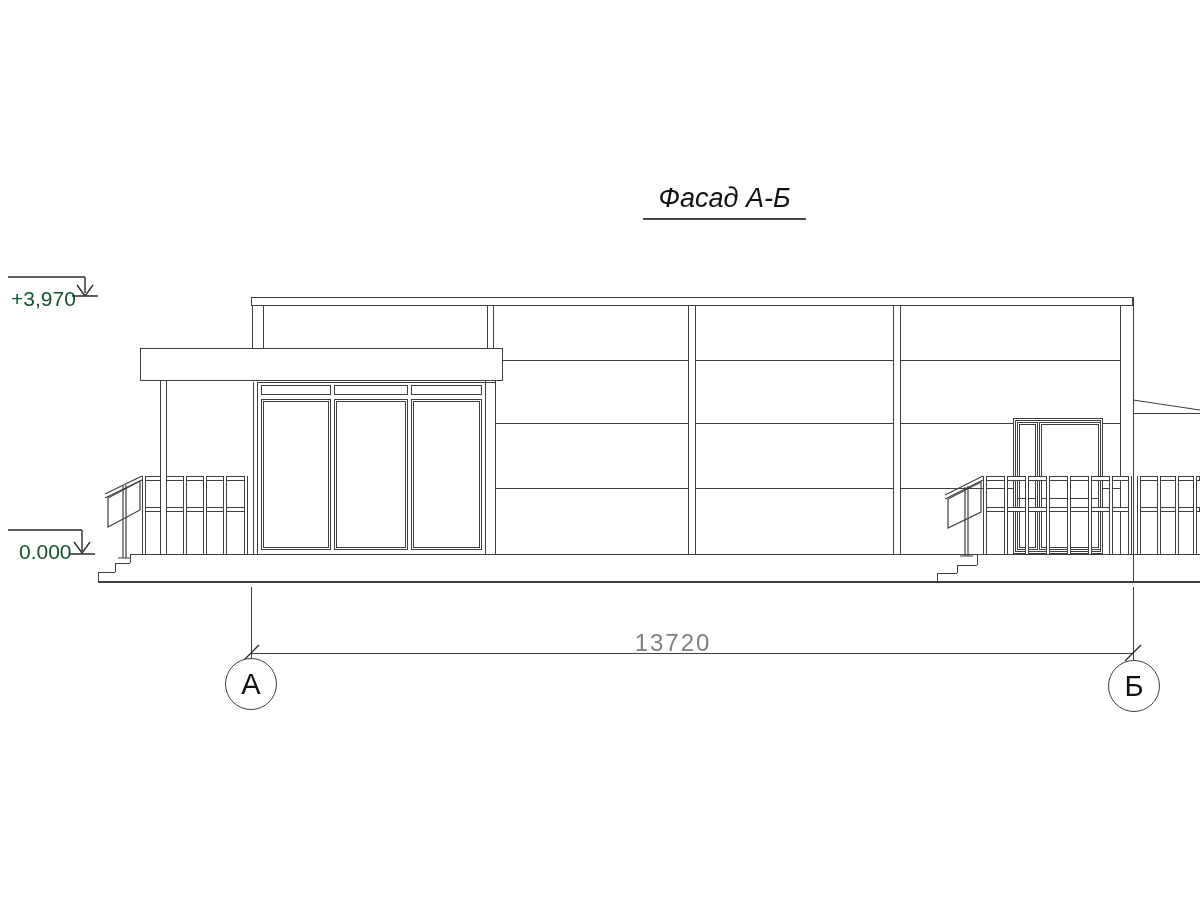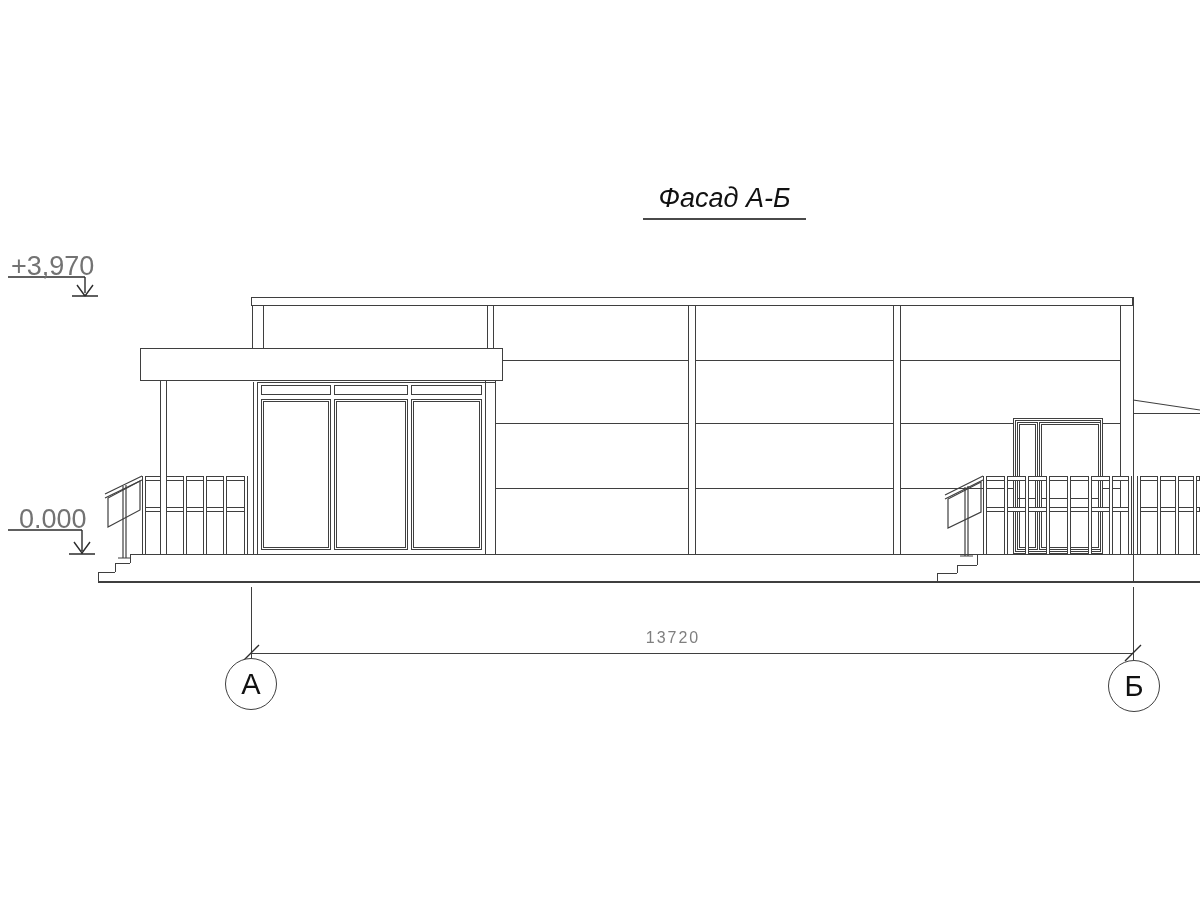--- a/index.html
+++ b/index.html
@@ -15,22 +15,22 @@
   .hl{position:absolute;height:0;border-top:1px solid var(--ink);}
   .hl.thick{border-top-width:2px;}
   .vl{position:absolute;width:0;border-left:1px solid var(--ink);}
   .box{position:absolute;border:1px solid var(--ink);background:var(--bg);box-sizing:border-box;}
   .strip{position:absolute;border-left:1px solid var(--ink);border-right:1px solid var(--ink);background:var(--bg);box-sizing:border-box;}
   .pane{position:absolute;border:1px solid var(--ink);box-sizing:border-box;background:transparent;}
   .pane.dbl::after{content:"";position:absolute;inset:1px;border:1px solid var(--ink);}
   .rail{position:absolute;border:1px solid var(--ink);background:var(--bg);box-sizing:border-box;}
   .txt{position:absolute;white-space:nowrap;}
   .title{font-size:27px;font-style:italic;text-align:center;border-bottom:2px solid #4a4a4a;padding-bottom:4px;color:#111;}
-  .elev{font-size:27px;color:#737373;}
-  .dimtxt{font-size:16px;color:var(--dim);letter-spacing:2px;text-align:center;}
+  .elev{font-size:21px;color:#14532d;margin-top:36px;}
+  .dimtxt{font-size:24px;color:var(--dim);letter-spacing:2px;text-align:center;}
   .axis{position:absolute;width:52px;height:52px;border:1px solid var(--ink);border-radius:50%;
         display:flex;align-items:center;justify-content:center;font-size:29px;color:#111;background:var(--bg);box-sizing:border-box;}
   svg.overlay{position:absolute;left:0;top:0;pointer-events:none;}
 </style>
 </head>
 <body>
 
 <div id="canvas">
 
   <div class="hl" style="left:503px;top:360px;width:617px;"></div>

